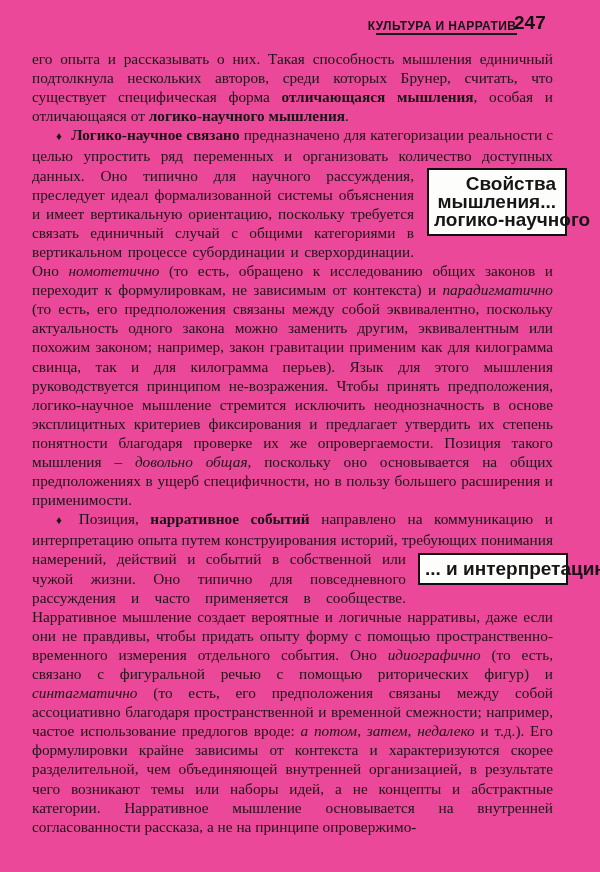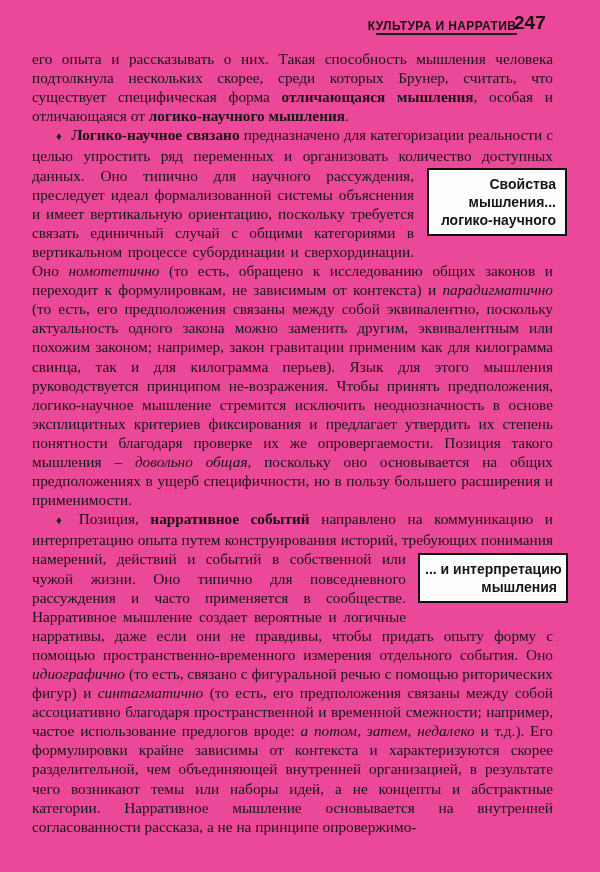--- a/index.html
+++ b/index.html
@@ -30,47 +30,46 @@
   .para{margin:0;padding:0;}
   .para.bulleted{text-indent:24px;}
   .bullet{font-size:11.5px;padding-right:9px;}
   b{font-weight:bold;}
   i{font-style:italic;}
   
   .callout{
     float:right;clear:right;
     border:2.5px solid #0f0f0f;background:#fdfdfc;
     font-family:"Liberation Sans",sans-serif;font-weight:bold;
-    font-size:14px;line-height:18px;text-align:right;text-indent:0;
+    font-size:19px;line-height:18px;text-align:right;text-indent:0;
     padding:5px 9px 5px 5px;
   }
   .callout-line{display:block;white-space:nowrap;}
   .callout-1{width:122px;margin:2px -14px 10px 13px;}
   .callout-2{width:132px;margin:4px -15px 10px 12px;}
 </style>
 </head>
 <body>
 
 <div class="page">
 
   <header>
     <span class="running-title">КУЛЬТУРА И НАРРАТИВ</span>
     <div class="header-rule"></div>
     <span class="page-num">247</span>
   </header>
 
   <main class="body-text">
 
-    <p class="para"><span>его опыта и рассказывать о них. Такая способность мышления человека подтолкнула нескольких скорее, среди которых Брунер, считать, что существует специфическая форма </span><b>отличающаяся мышления</b><span>, особая и отличающаяся от </span><b>логико-научного мышления</b><span>.</span></p>
+    <p class="para"><span>его опыта и рассказывать о них. Такая способность мышления единичный подтолкнула нескольких авторов, среди которых Брунер, считать, что существует специфическая форма </span><b>отличающаяся мышления</b><span>, особая и отличающаяся от </span><b>логико-научного мышления</b><span>.</span></p>
 
     <p class="para bulleted"><span class="bullet">♦</span><b>Логико-научное связано</b><span> предназначено для категоризации реальности с целью упростить ряд переменных и организовать количество доступных данных. </span><span class="callout callout-1">
           <span class="callout-line">Свойства</span>
           <span class="callout-line">мышления...</span>
           <span class="callout-line">логико-научного</span>
         </span><span>Оно типично для научного рассуждения, преследует идеал формализованной системы объяснения и имеет вертикальную ориентацию, поскольку требуется связать единичный случай с общими категориями в вертикальном процессе субординации и сверхординации. Оно </span><i>номотетично</i><span> (то есть, обращено к исследованию общих законов и переходит к формулировкам, не зависимым от контекста) и </span><i>парадигматично</i><span> (то есть, его предположения связаны между собой эквивалентно, поскольку актуальность одного закона можно заменить другим, эквивалентным или похожим законом; например, закон гравитации применим как для килограмма свинца, так и для килограмма перьев). Язык для этого мышления руководствуется принципом не-возражения. Чтобы принять предположения, логико-научное мышление стремится исключить неоднозначность в основе эксплицитных критериев фиксирования и предлагает утвердить их степень понятности благодаря проверке их же опровергаемости. Позиция такого мышления – </span><i>довольно общая</i><span>, поскольку оно основывается на общих предположениях в ущерб специфичности, но в пользу большего расширения и применимости.</span></p>
 
     <p class="para bulleted"><span class="bullet">♦</span><span>Позиция, </span><b>нарративное событий</b><span> направлено на коммуникацию и интерпретацию опыта путем конструирования историй, требующих </span><span class="callout callout-2">
           <span class="callout-line">... и интерпретацию</span>
-          <span class="callout-line">мышления</span>
         </span><span>понимания намерений, действий и событий в собственной или чужой жизни. Оно типично для повседневного рассуждения и часто применяется в сообществе. Нарративное мышление создает вероятные и логичные нарративы, даже если они не правдивы, чтобы придать опыту форму с помощью пространственно-временного измерения отдельного события. Оно </span><i>идиографично</i><span> (то есть, связано с фигуральной речью с помощью риторических фигур) и </span><i>синтагматично</i><span> (то есть, его предположения связаны между собой ассоциативно благодаря пространственной и временной смежности; например, частое использование предлогов вроде: </span><i>а потом</i><span>, </span><i>затем</i><span>, </span><i>недалеко</i><span> и т.д.). Его формулировки крайне зависимы от контекста и характеризуются скорее разделительной, чем объединяющей внутренней организацией, в результате чего возникают темы или наборы идей, а не концепты и абстрактные категории. Нарративное мышление основывается на внутренней согласованности рассказа, а не на принципе опровержимо-</span></p>
 
   </main>
 </div>
 
 </body></html>

